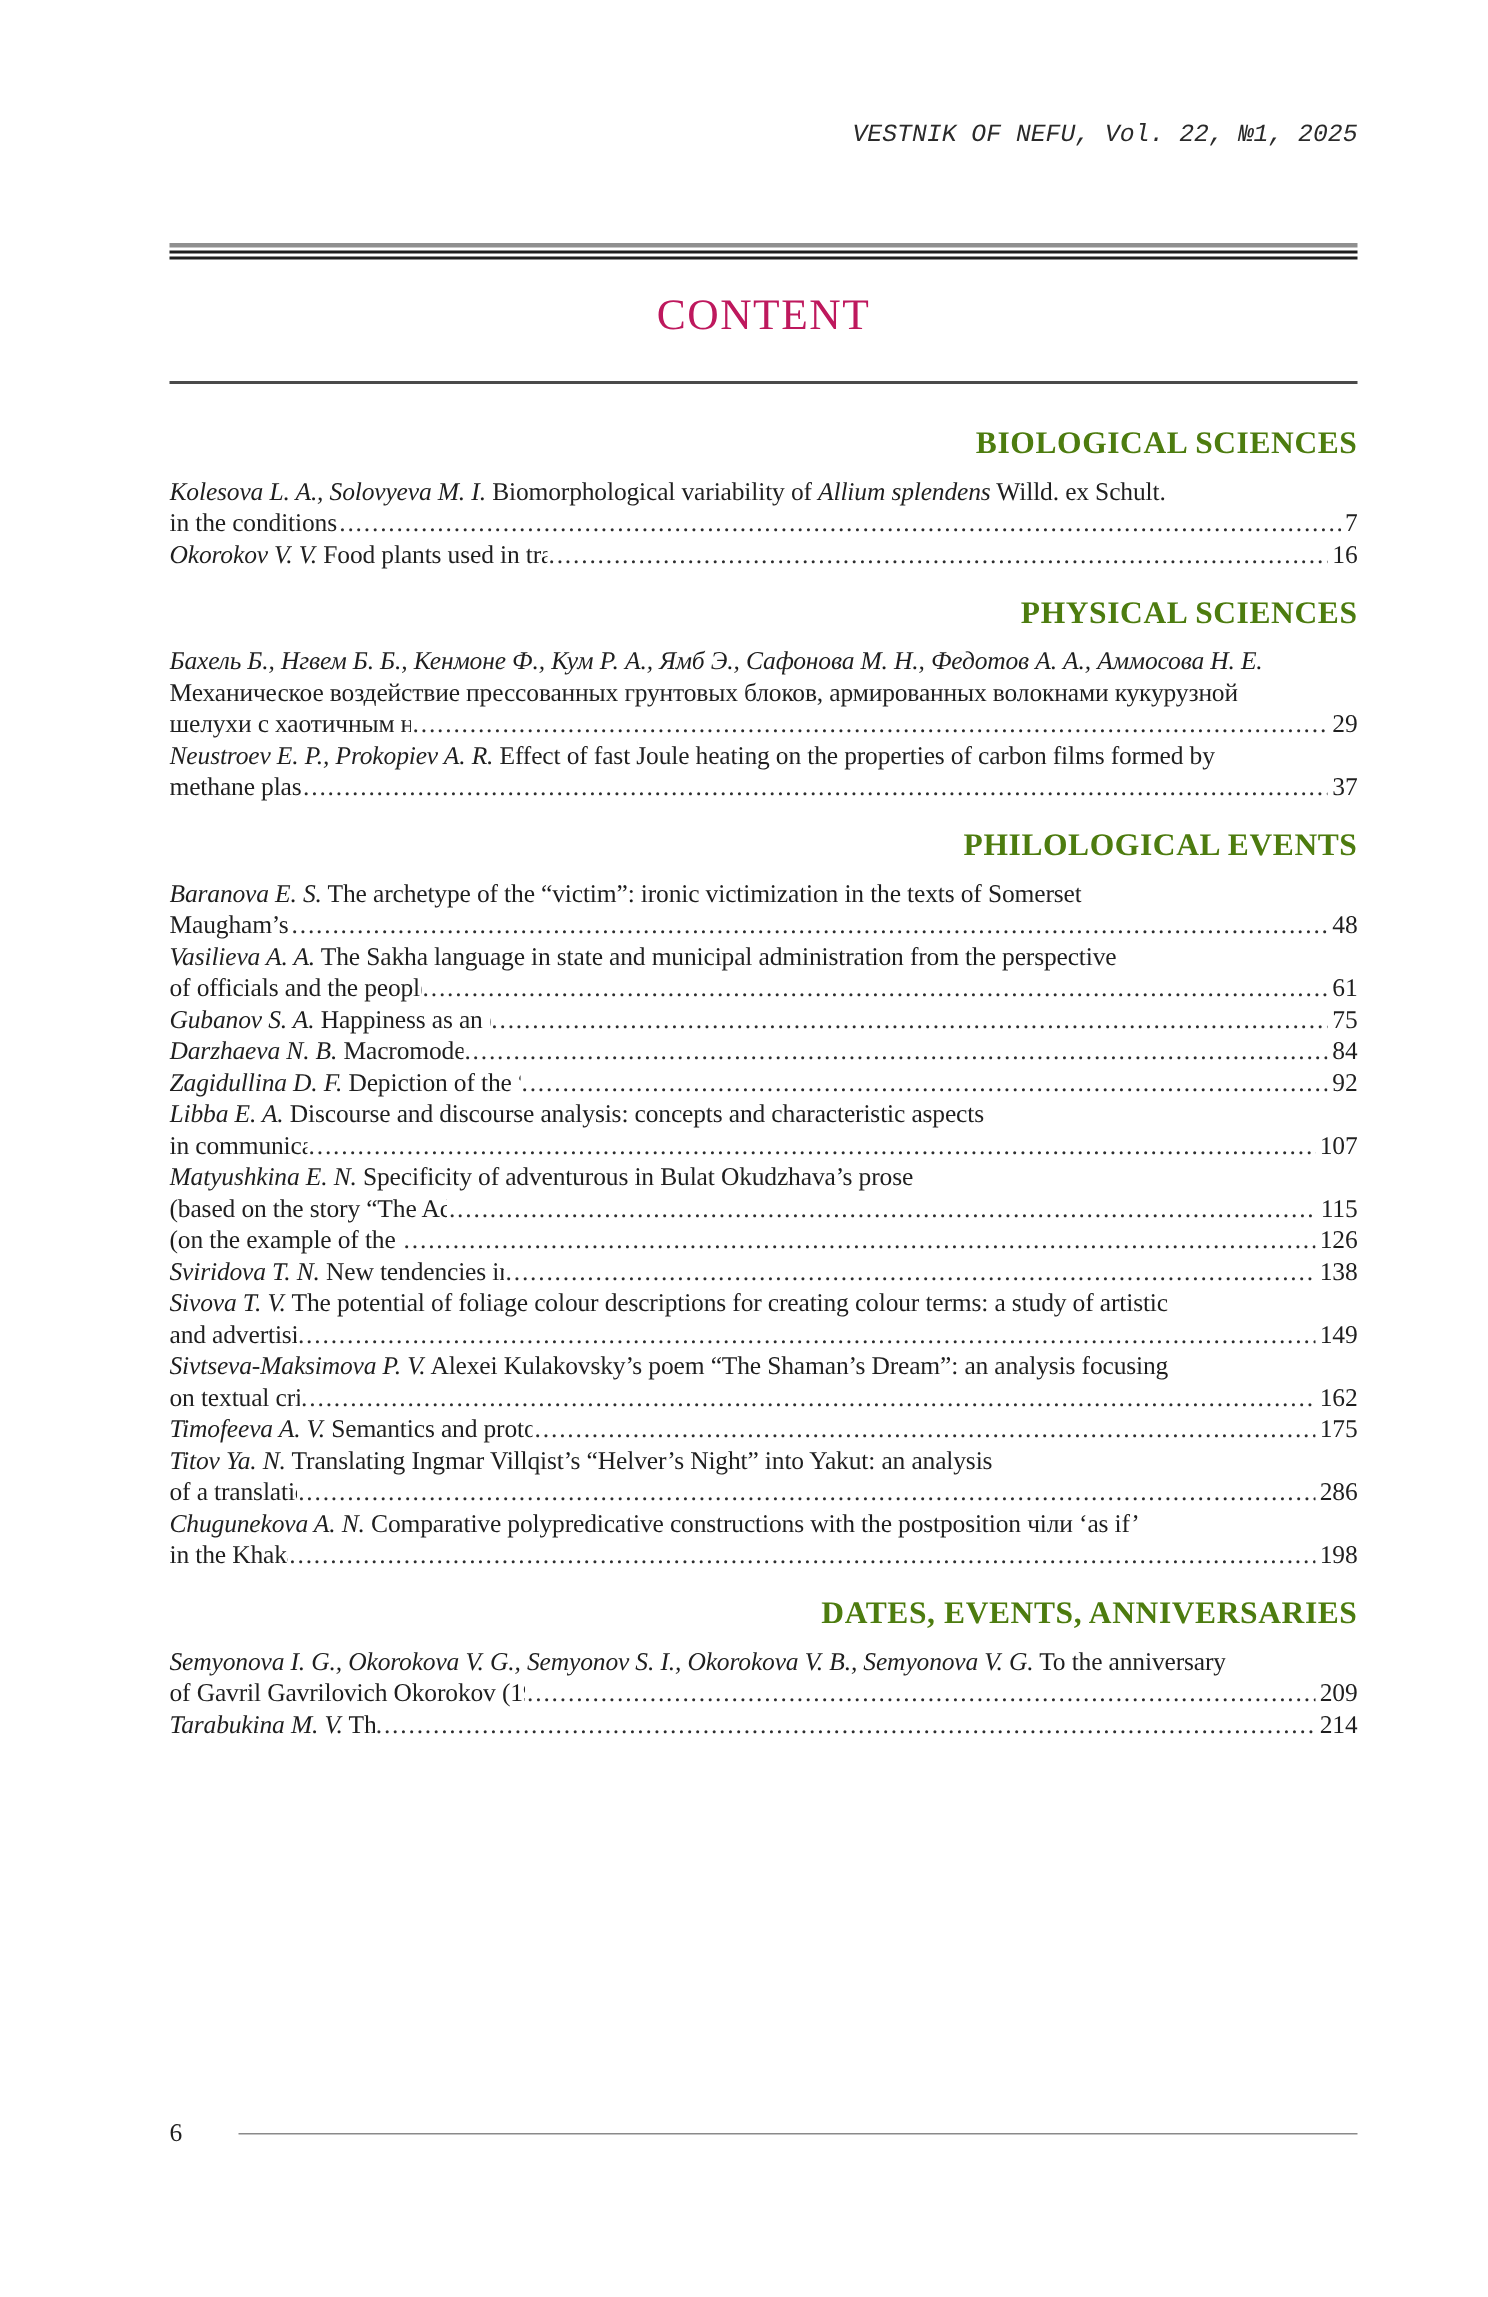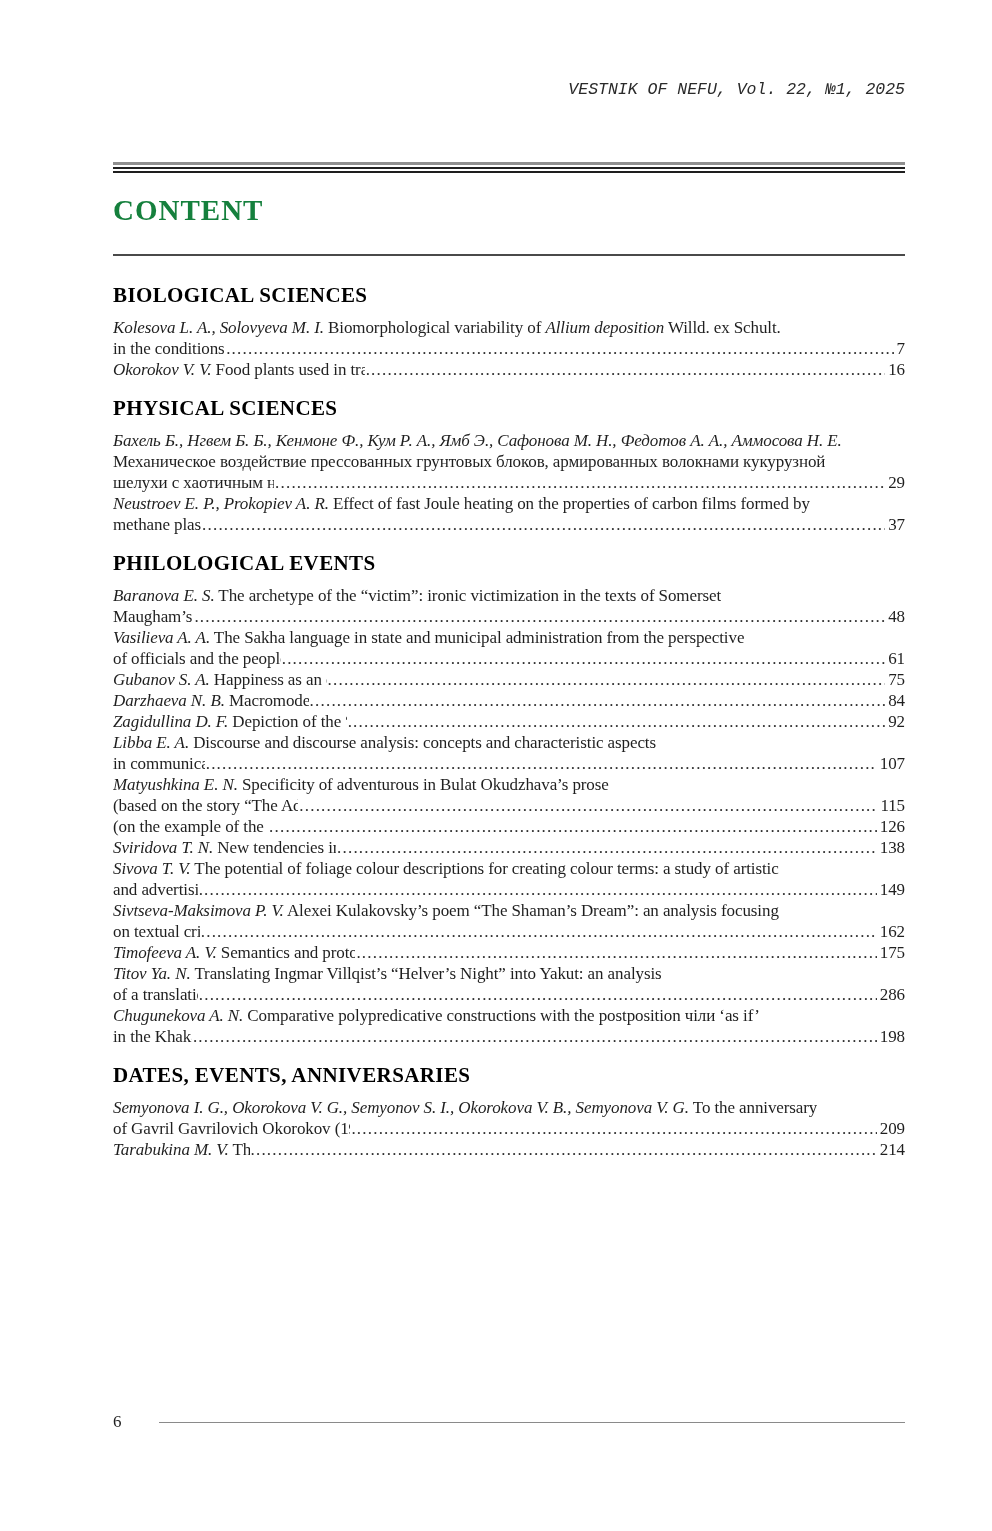--- a/index.html
+++ b/index.html
@@ -22,36 +22,37 @@
     font-family: Liberation Mono, monospace;
   }
 
   .rule-triple { margin-top: 62px; }
   .rule-triple .r1 { height: 3px; background: #8f8f8f; margin-bottom: 2px; }
   .rule-triple .r2 { height: 2px; background: #1e1e1e; margin-bottom: 2px; }
   .rule-triple .r3 { height: 2px; background: #1e1e1e; }
 
   .content-title {
     margin: 21px 0 0 0;
+    text-align: center;
     font-size: 29px;
-    font-weight: bold;
+    font-weight: normal;
     letter-spacing: 1px;
-    color: #15803d;
+    color: #be185d;
   }
 
   .rule-single { height: 2px; background: #4a4a4a; margin-top: 27px; }
 
   .section-heading {
     margin: 15px 0 9px 0;
-    text-align: left;
+    text-align: right;
     font-size: 21px;
     line-height: 26px;
     font-weight: bold;
     letter-spacing: 0.4px;
-    color: #000000;
+    color: #4d7c0f;
   }
   .toc-section:first-child .section-heading { margin-top: 26px; }
 
   .toc-entry { font-size: 17px; letter-spacing: -0.1px; }
   .entry-line {
     display: flex;
     align-items: baseline;
     height: 21px;
     line-height: 21px;
     overflow: hidden;
@@ -93,21 +94,21 @@
 
   <h1 class="content-title">CONTENT</h1>
 
   <div class="rule-single"></div>
 
   <main>
       <section class="toc-section">
         <h2 class="section-heading">BIOLOGICAL SCIENCES</h2>
         <div class="toc-entry">
           <div class="entry-line">
-            <span class="line-text"><span class="it">Kolesova L. A., Solovyeva M. I.</span><span> Biomorphological variability of </span><span class="it">Allium deposition</span><span> Willd. ex Schult.</span></span>
+            <span class="line-text"><span class="it">Kolesova L. A., Solovyeva M. I.</span><span> Biomorphological variability of </span><span class="it">Allium splendens</span><span> Willd. ex Schult.</span></span>
           </div>
           <div class="entry-line last">
             <span class="line-text"><span>in the conditions of Central Yakutia</span></span>
             <span class="leader"></span>
             <span class="pageno">7</span>
           </div>
         </div>
         <div class="toc-entry">
           <div class="entry-line last">
             <span class="line-text"><span class="it">Okorokov V. V.</span><span> Food plants used in traditional fermented milk products and dishes of the Sakha people</span></span>

